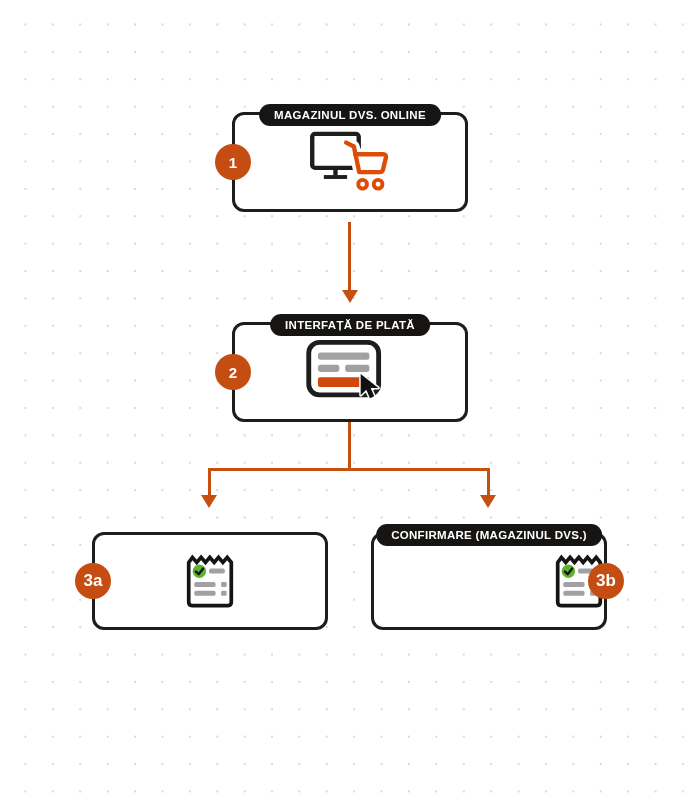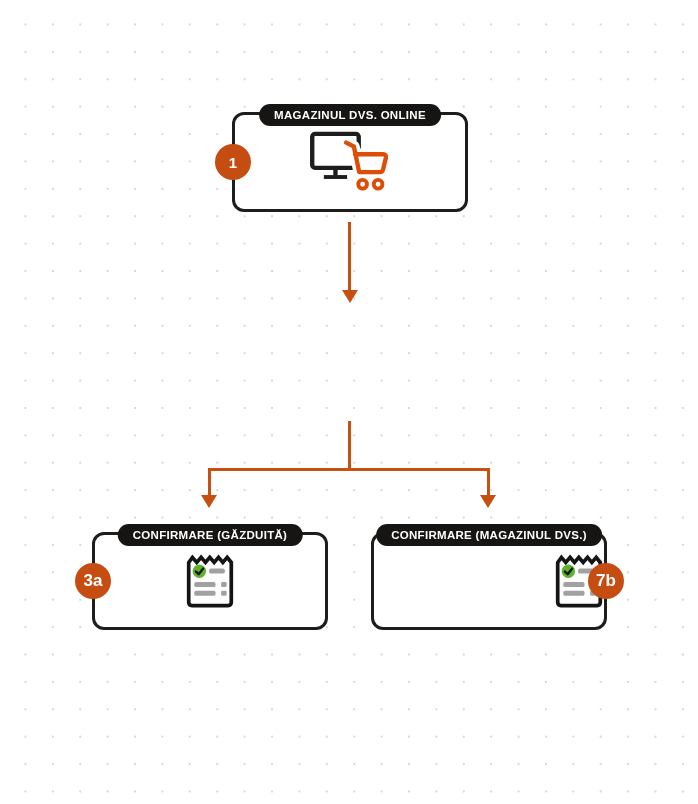--- a/index.html
+++ b/index.html
@@ -68,39 +68,51 @@
       <path d="M15 47.5 L39 47.5" stroke="#1d1d1b" stroke-width="4" fill="none"></path>
       <path d="M38 12 l8 4 5.5 26.5 h21 q3 0 3.7-3 l2.8-12 q0.7-3.5-2.8-3.5 h-29" fill="#fff" stroke="#fff" stroke-width="12" stroke-linejoin="round" stroke-linecap="round"></path>
       <path d="M38 12 l8 4 5.5 26.5 h21 q3 0 3.7-3 l2.8-12 q0.7-3.5-2.8-3.5 h-29" fill="#fff" stroke="#dd4d08" stroke-width="4.5" stroke-linejoin="round" stroke-linecap="round"></path>
       <circle cx="55" cy="55" r="4.5" fill="#fff" stroke="#fff" stroke-width="9"></circle>
       <circle cx="71" cy="55" r="4.5" fill="#fff" stroke="#fff" stroke-width="9"></circle>
       <circle cx="55" cy="55" r="4.5" fill="#fff" stroke="#dd4d08" stroke-width="4"></circle>
       <circle cx="71" cy="55" r="4.5" fill="#fff" stroke="#dd4d08" stroke-width="4"></circle>
     </svg>
   </div>
 
+  <div class="node n2">
+    <div class="pill">INTERFAȚĂ DE PLATĂ</div>
+    <div class="badge badge-left badge-num">2</div>
+    <svg class="icon" width="90" height="66" viewBox="0 0 92 68" aria-hidden="true">
+      <rect x="3.5" y="3.5" width="72" height="54" rx="11" fill="#fff" stroke="#1d1d1b" stroke-width="5"></rect>
+      <rect x="13" y="14" width="53" height="7.5" rx="2.5" fill="#a1a1a1"></rect>
+      <rect x="13" y="26.5" width="22" height="7.5" rx="2.5" fill="#a1a1a1"></rect>
+      <rect x="41" y="26.5" width="25" height="7.5" rx="2.5" fill="#a1a1a1"></rect>
+      <rect x="13" y="39.5" width="53" height="10" rx="2" fill="#d0480c"></rect>
+      <path d="M57 36 l0 22 5.8-5.6 3.7 8.6 4.5-1.9 -3.7-8.6 8 0 z" fill="#111" stroke="#fff" stroke-width="3" stroke-linejoin="round"></path>
+      <path d="M57 36 l0 22 5.8-5.6 3.7 8.6 4.5-1.9 -3.7-8.6 8 0 z" fill="#111"></path>
+    </svg>
+  </div>
 
   <div class="node n3a">
-    <div class="pill">CONFIRMARE (GĂZDUITĂ)</div>
     <div class="badge badge-left badge-sub">3a</div>
     <svg class="icon" width="50" height="56" viewBox="0 0 54 60" aria-hidden="true">
       <path d="M4 53 L4 10 L8 4.5 L12.7 10 L17.4 4.5 L22.1 10 L26.8 4.5 L31.5 10 L36.2 4.5 L40.9 10 L45.6 4.5 L50 10 L50 53 Q50 56.5 46.5 56.5 L7.5 56.5 Q4 56.5 4 53 Z" fill="#fff" stroke="#141414" stroke-width="4"></path>
       <rect x="26" y="16.5" width="17" height="5.5" rx="2" fill="#a1a1a1"></rect>
       <rect x="10" y="31" width="23" height="5.5" rx="2" fill="#a1a1a1"></rect>
       <rect x="39" y="31" width="6" height="5.5" rx="1.5" fill="#a1a1a1"></rect>
       <rect x="10" y="40.5" width="23" height="5.5" rx="2" fill="#a1a1a1"></rect>
       <rect x="39" y="40.5" width="6" height="5.5" rx="1.5" fill="#a1a1a1"></rect>
       <circle cx="15.5" cy="19.5" r="7.2" fill="#5fb32c"></circle>
       <path d="M11.8 19.8 L14.8 22.6 L19.6 16.6" fill="none" stroke="#141414" stroke-width="2.6" stroke-linecap="round" stroke-linejoin="round"></path>
     </svg>
   </div>
 
   <div class="node n3b">
     <div class="pill">CONFIRMARE (MAGAZINUL DVS.)</div>
-    <div class="badge badge-right badge-sub">7b</div>
+    <div class="badge badge-right badge-sub">3b</div>
     <svg class="icon" width="50" height="56" viewBox="0 0 54 60" aria-hidden="true">
       <path d="M4 53 L4 10 L8 4.5 L12.7 10 L17.4 4.5 L22.1 10 L26.8 4.5 L31.5 10 L36.2 4.5 L40.9 10 L45.6 4.5 L50 10 L50 53 Q50 56.5 46.5 56.5 L7.5 56.5 Q4 56.5 4 53 Z" fill="#fff" stroke="#141414" stroke-width="4"></path>
       <rect x="26" y="16.5" width="17" height="5.5" rx="2" fill="#a1a1a1"></rect>
       <rect x="10" y="31" width="23" height="5.5" rx="2" fill="#a1a1a1"></rect>
       <rect x="39" y="31" width="6" height="5.5" rx="1.5" fill="#a1a1a1"></rect>
       <rect x="10" y="40.5" width="23" height="5.5" rx="2" fill="#a1a1a1"></rect>
       <rect x="39" y="40.5" width="6" height="5.5" rx="1.5" fill="#a1a1a1"></rect>
       <circle cx="15.5" cy="19.5" r="7.2" fill="#5fb32c"></circle>
       <path d="M11.8 19.8 L14.8 22.6 L19.6 16.6" fill="none" stroke="#141414" stroke-width="2.6" stroke-linecap="round" stroke-linejoin="round"></path>
     </svg>

